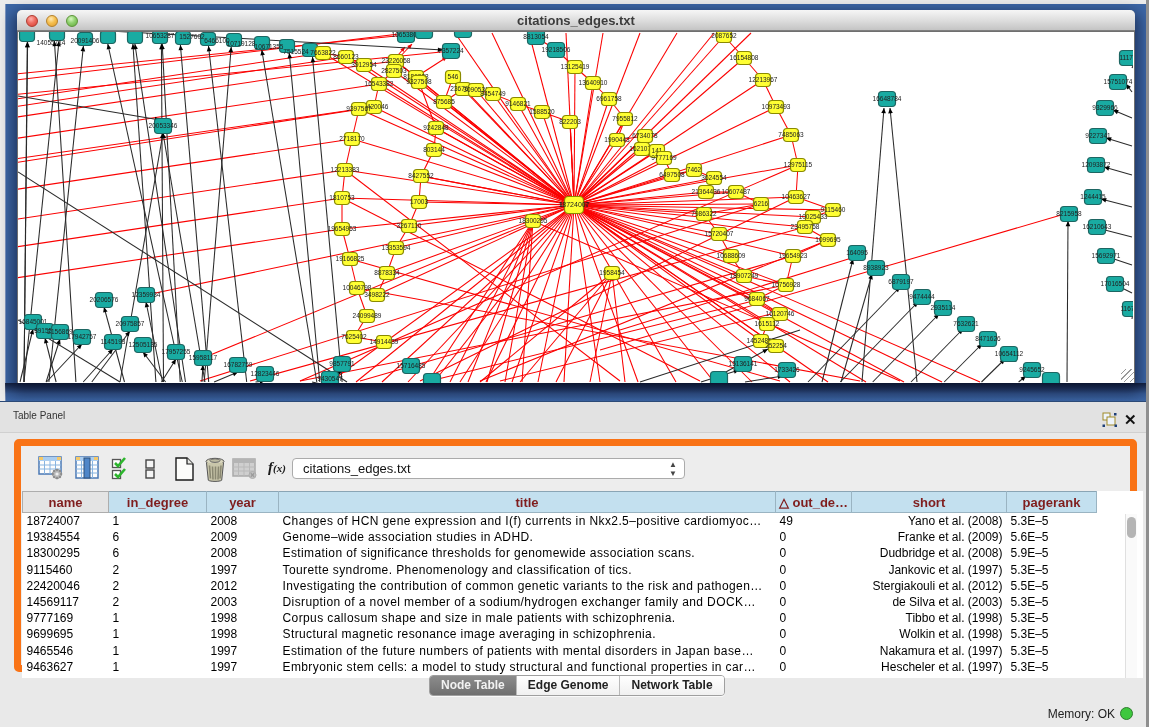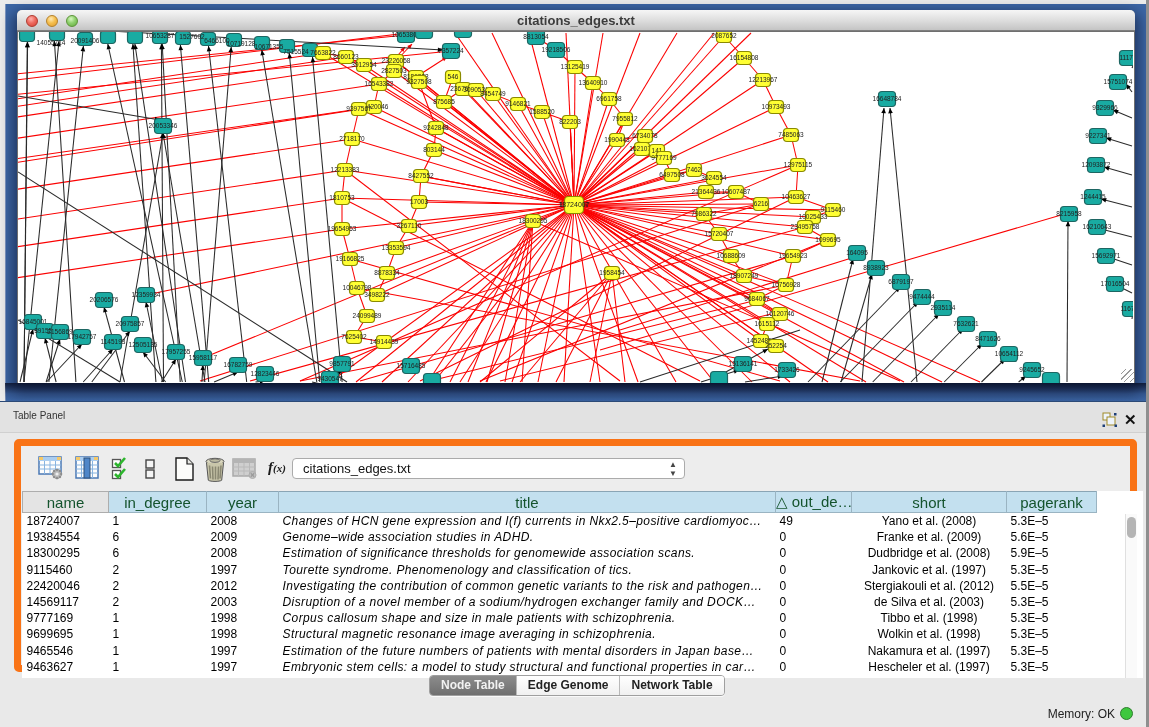--- a/index.html
+++ b/index.html
@@ -41,26 +41,26 @@
 #toolbox { position:absolute; left:14px; top:37px; width:1123px; height:233px;
   background:#ededed; border:7px solid #f97316; border-radius:5px; }
 #toolbar { position:absolute; left:0; top:0; width:100%; height:44px; }
 #combo { position:absolute; left:271px; top:12px; width:393px; height:21px; background:#fff;
   border:1px solid #ababab; border-radius:4px; font-size:13px; color:#111;
   line-height:19px; padding-left:10px; }
 #combo .arr { position:absolute; right:7px; top:1px; font-size:8px; color:#444; line-height:9px; text-align:center;}
 
 table#dt { border-collapse:collapse; table-layout:fixed;
   width:1074px; font-size:12px; background:#fff; }
-table#dt th { height:21px; font-weight:normal; font-size:15px; color:#14532d;
+table#dt th { height:21px; font-weight:bold; font-size:13px; color:#7f1d1d;
   background:#c3e0ef; border:1px solid #9ab4c2; border-top:1px solid #8aa5b5; overflow:hidden; white-space:nowrap;}
 table#dt th.first { background:#e4e4e4; border:1px solid #adadad; }
 table#dt td { height:16.2px; line-height:16.2px; padding:0 4px; color:#000; overflow:hidden; white-space:nowrap; }
-table#dt td.c6 { text-align:center; }
-table#dt td.c4 { letter-spacing:0.4px;font-style:italic; }
+table#dt td.c6 { text-align:right; }
+table#dt td.c4 { letter-spacing:0.4px; }
 #dtwrap { position:absolute; left:1px; top:45px; width:1121px; height:187px; overflow:hidden; background:#fff;}
 #vscroll { position:absolute; left:1104px; top:68px; width:12px; height:164px; background:#fafafa; border-left:1px solid #e0e0e0;}
 #vthumb { position:absolute; left:1106px; top:71px; width:9px; height:21px; background:#b5b5b5; border-radius:5px; }
 
 
 #segs { position:absolute; left:429px; top:273px; height:21px; display:flex;
   border:1px solid #9f9f9f; border-radius:4px; overflow:hidden;
   box-shadow:0 1px 0 rgba(255,255,255,.7); }
 #segs div { height:100%; line-height:19px; text-align:center; font-size:12px; font-weight:bold;
   color:#222; background:linear-gradient(#ffffff,#f0f0f0); border-left:1px solid #b9b9b9; padding:0 11px;}

